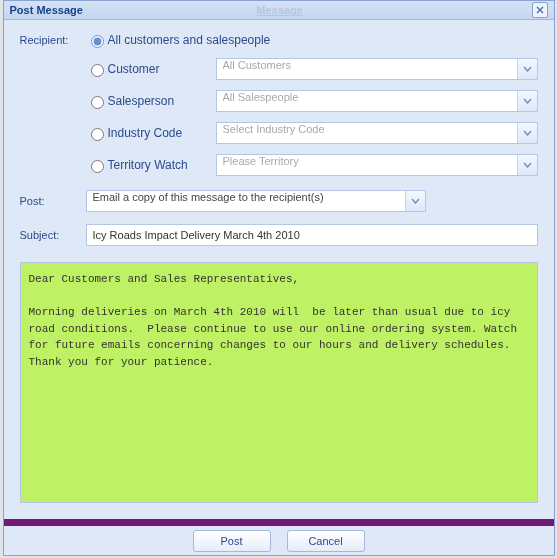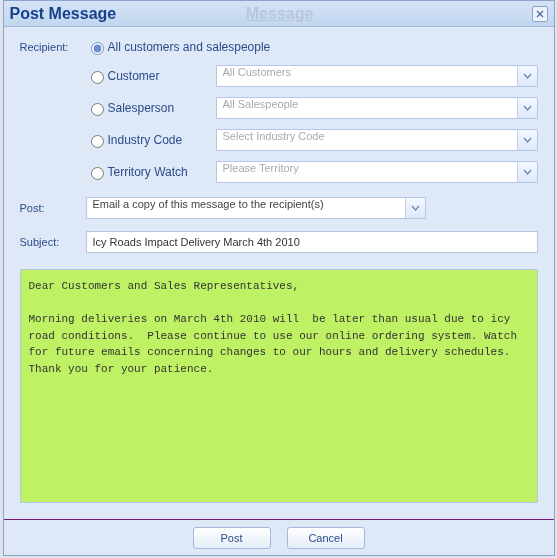--- a/index.html
+++ b/index.html
@@ -16,29 +16,29 @@
   .dialog {
     width: 552px;
     height: 556px;
     margin: 0 auto;
     border: 1px solid #8ba4cf;
     background: #dfe8f6;
     display: flex;
     flex-direction: column;
   }
   .titlebar {
-    height: 26px;
+    height: 19px;
     background: linear-gradient(#d5e2f5, #c2d6f0);
     border-bottom: 1px solid #9db9e0;
     display: flex;
     align-items: center;
     padding: 0 6px;
     color: #15428b;
     font-weight: bold;
-    font-size: 16px;
+    font-size: 11px;
     gap: 42px;
   }
   .titlebar-title { flex: 1; }
   .titlebar-ghost {
     color: #b7c6de;
     font-weight: bold;
     margin-left: 60px;
     text-decoration: underline;
     text-align: right;
   }
@@ -121,21 +121,21 @@
     background: #bef264;
     padding: 8px;
     font-family: Liberation Mono, monospace;
     font-size: 11px;
     color: #333;
     line-height: 1.5;
     resize: none;
   }
   .footer {
     height: 36px;
-    border-top: 1px solid #701a75;
+    border-top: 7px solid #701a75;
     background: #dfe8f6;
     display: flex;
     align-items: center;
     justify-content: center;
     gap: 16px;
   }
   .btn {
     min-width: 78px;
     height: 22px;
     border: 1px solid #a3b8db;

